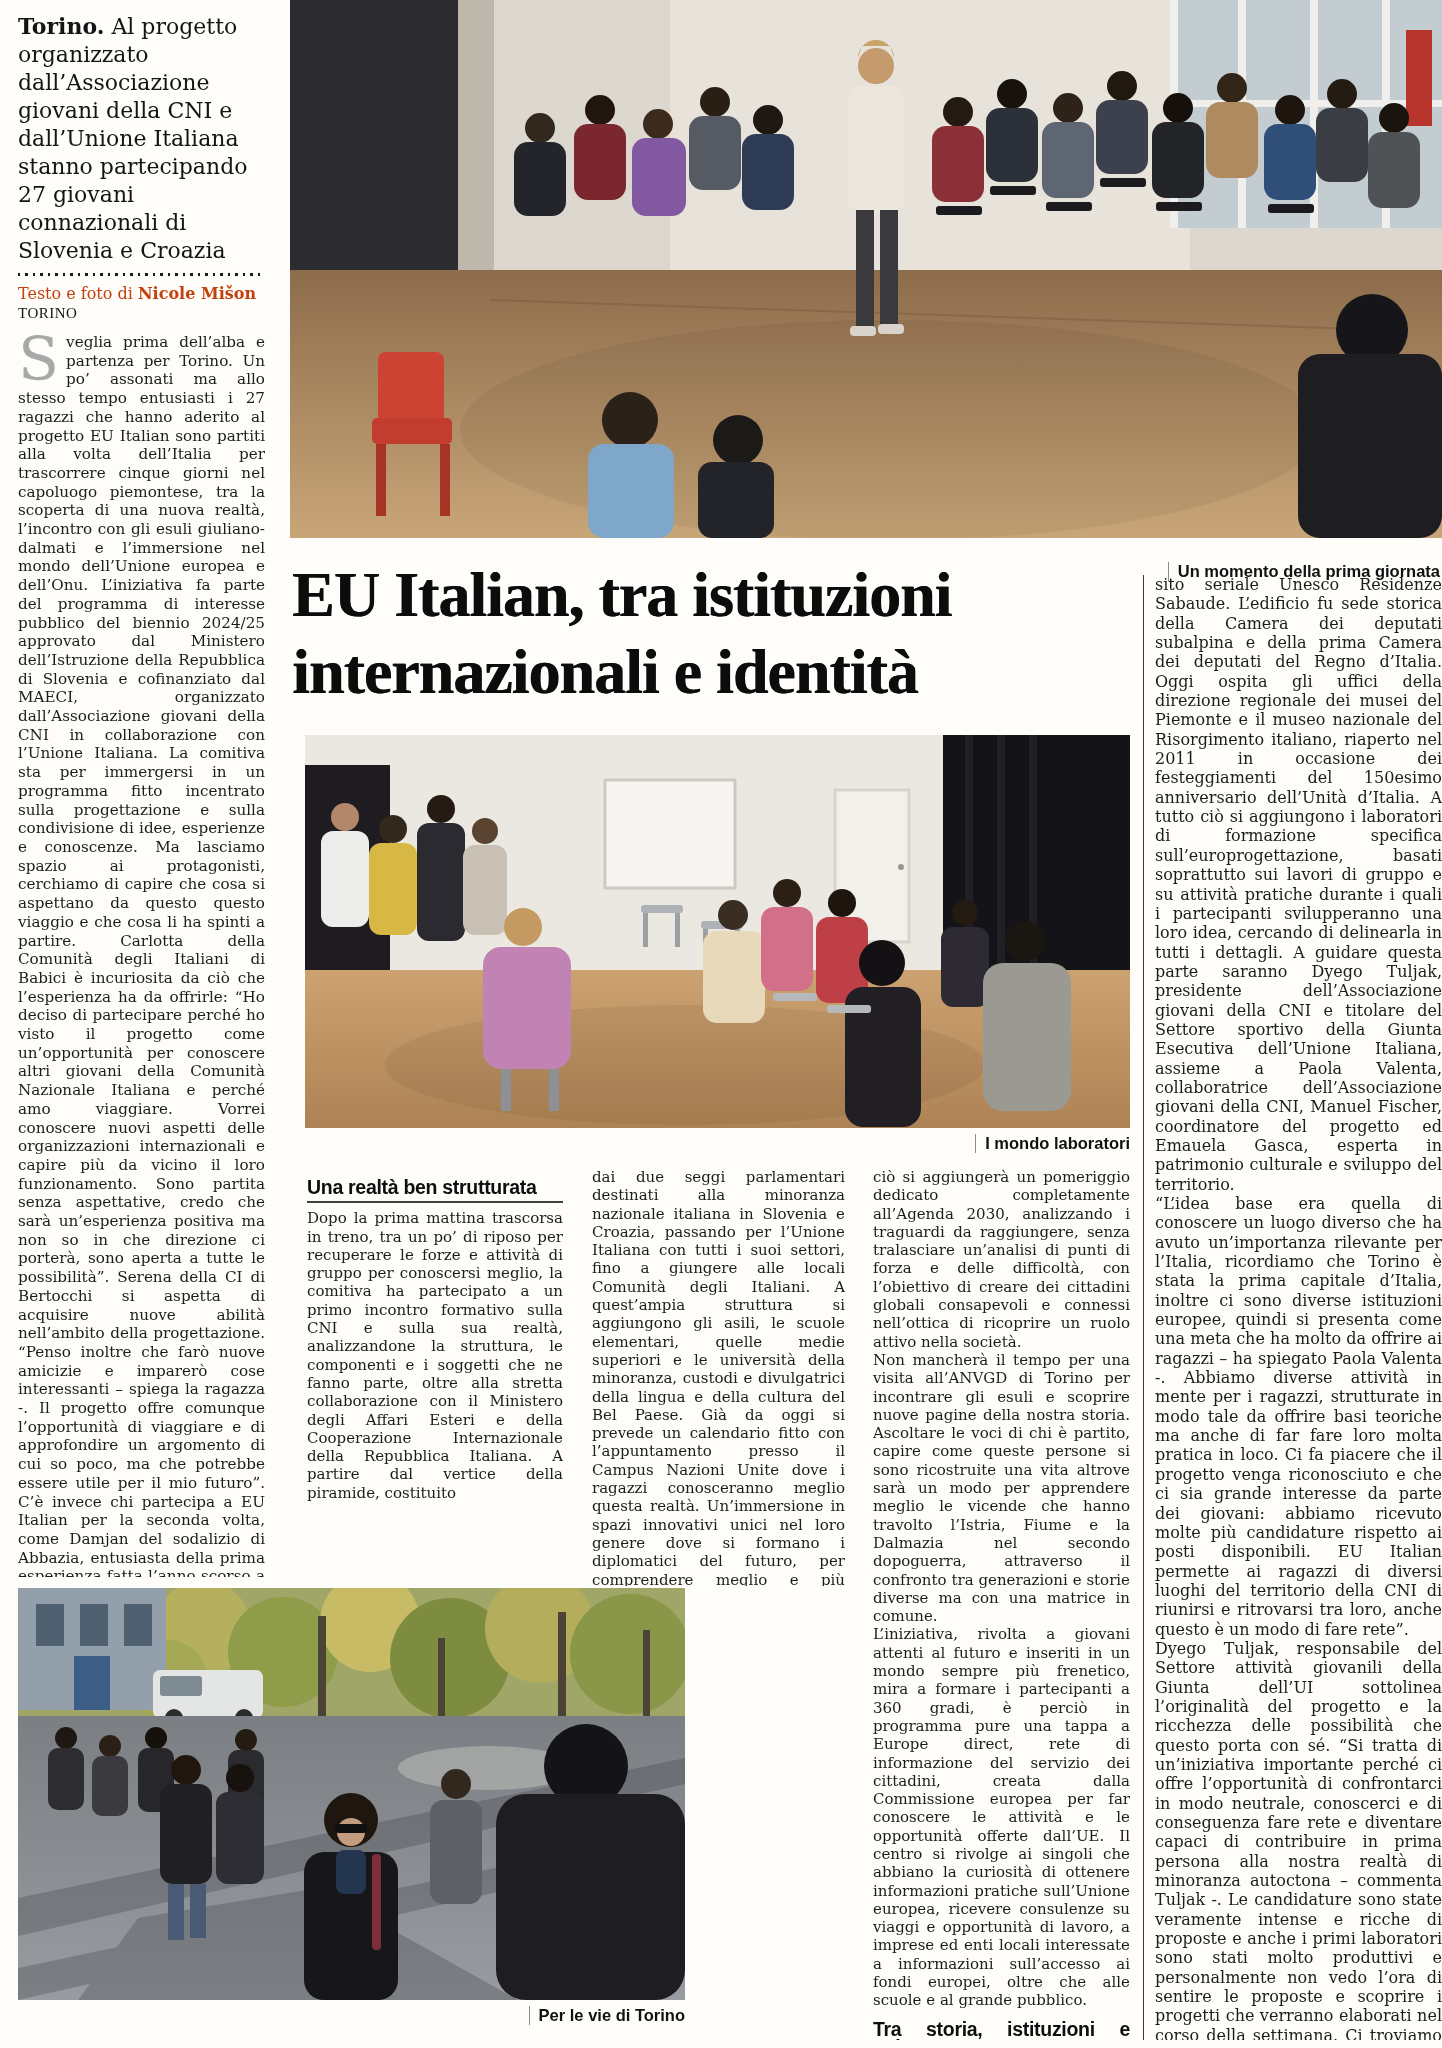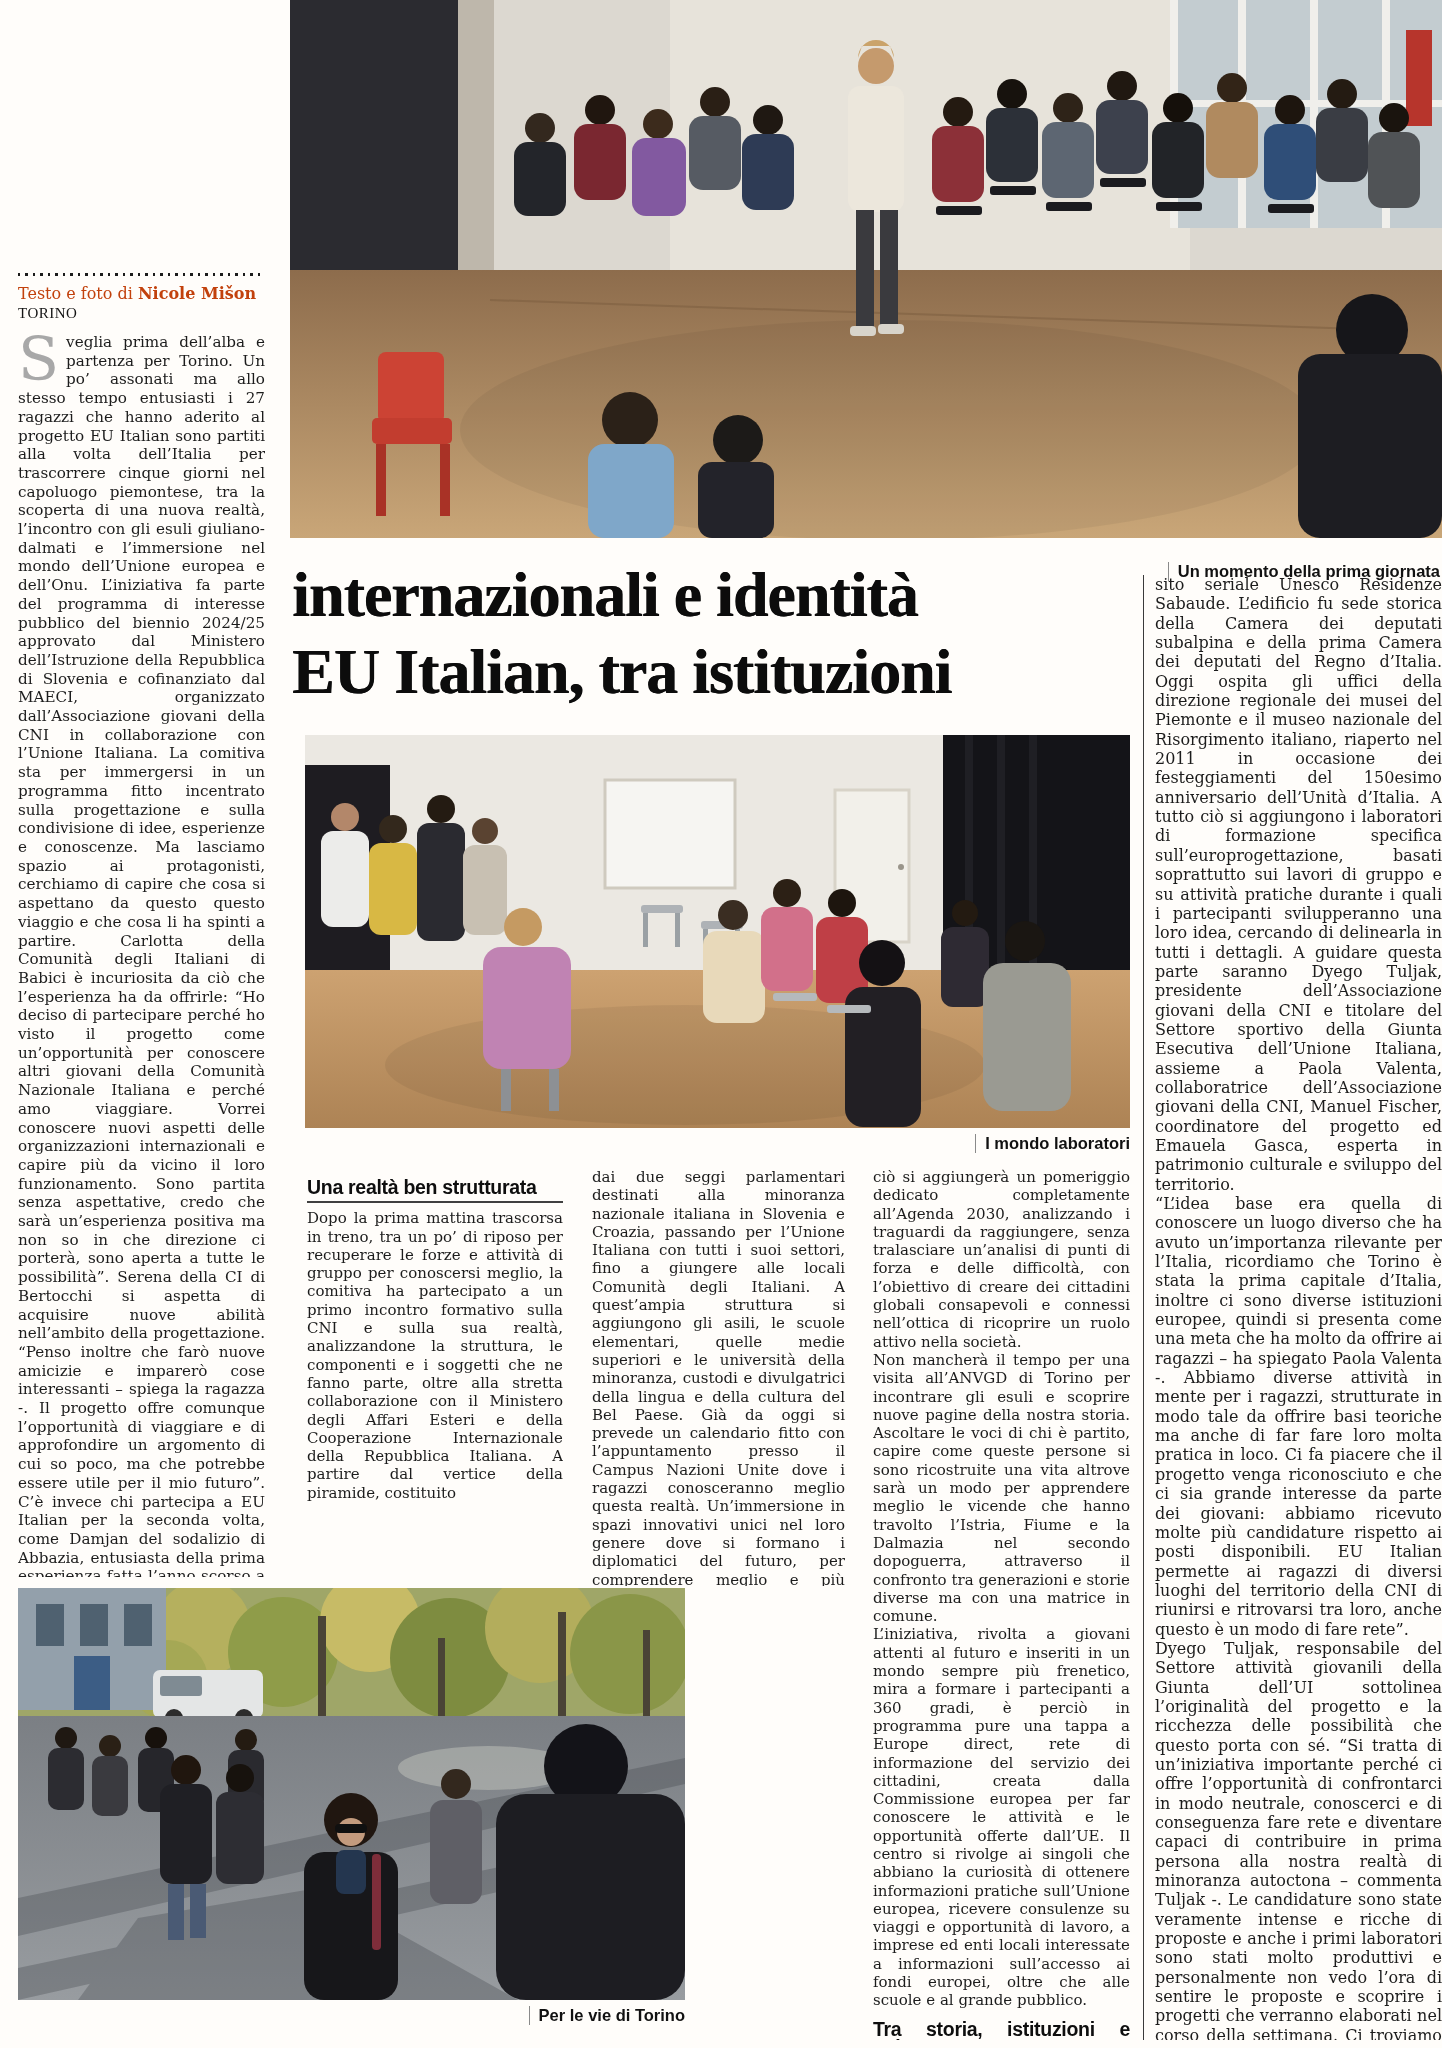--- a/index.html
+++ b/index.html
@@ -22,20 +22,23 @@
   .vrule{width:1px;background:#3a3a3a;}
   .right-col{font-size:16px;line-height:19.35px;}
   .left-col{font-size:15.2px;line-height:18.7px;}
   svg{display:block;}
 </style>
 </head>
 <body>
 
 <div class="page">
 
+  <div class="abs lede" style="left:18px;top:12px;width:248px;">
+    <p><span class="b">Torino.</span> <span>Al progetto organizzato dall’Associazione giovani della CNI e dall’Unione Italiana stanno partecipando 27 giovani connazionali di Slovenia e Croazia</span></p>
+  </div>
 
   <div class="abs dotted-rule" style="left:18px;top:273px;width:247px;"></div>
 
   <div class="abs byline" style="left:18px;top:283px;width:248px;">
     <span>Testo e foto di </span><span class="b">Nicole Mišon</span>
   </div>
   <div class="abs byline-loc" style="left:18px;top:305px;">TORINO</div>
 
   <div class="abs body-text left-col" style="left:18px;top:333px;width:247px;height:1244px;overflow:hidden;">
     <p><span class="dropcap">S</span><span>veglia prima dell’alba e partenza per Torino. Un po’ assonati ma allo stesso tempo entusiasti i 27 ragazzi che hanno aderito al progetto EU Italian sono partiti alla volta dell’Italia per trascorrere cinque giorni nel capoluogo piemontese, tra la scoperta di una nuova realtà, l’incontro con gli esuli giuliano-dalmati e l’immersione nel mondo dell’Unione europea e dell’Onu. L’iniziativa fa parte del programma di interesse pubblico del biennio 2024/25 approvato dal Ministero dell’Istruzione della Repubblica di Slovenia e cofinanziato dal MAECI, organizzato dall’Associazione giovani della CNI in collaborazione con l’Unione Italiana. La comitiva sta per immergersi in un programma fitto incentrato sulla progettazione e sulla condivisione di idee, esperienze e conoscenze. Ma lasciamo spazio ai protagonisti, cerchiamo di capire che cosa si aspettano da questo questo viaggio e che cosa li ha spinti a partire. Carlotta della Comunità degli Italiani di Babici è incuriosita da ciò che l’esperienza ha da offrirle: “Ho deciso di partecipare perché ho visto il progetto come un’opportunità per conoscere altri giovani della Comunità Nazionale Italiana e perché amo viaggiare. Vorrei conoscere nuovi aspetti delle organizzazioni internazionali e capire più da vicino il loro funzionamento. Sono partita senza aspettative, credo che sarà un’esperienza positiva ma non so in che direzione ci porterà, sono aperta a tutte le possibilità”. Serena della CI di Bertocchi si aspetta di acquisire nuove abilità nell’ambito della progettazione. “Penso inoltre che farò nuove amicizie e imparerò cose interessanti – spiega la ragazza -. Il progetto offre comunque l’opportunità di viaggiare e di approfondire un argomento di cui so poco, ma che potrebbe essere utile per il mio futuro”. C’è invece chi partecipa a EU Italian per la seconda volta, come Damjan del sodalizio di Abbazia, entusiasta della prima esperienza fatta l’anno scorso a Roma, che ha deciso di prendere parte anche a questo viaggio a Torino. “Mi sono iscritto perché l’anno scorso è stato molto interessante ed educativo e mi sono divertito tantissimo, conoscendo anche l’Associazione giovani con cui ho</span></p>
@@ -125,22 +128,22 @@
         <circle cx="448" cy="440" r="25" fill="#1c1a18"></circle>
         <rect x="408" y="462" width="76" height="76" rx="14" fill="#23232a"></rect>
       </g>
     </svg>
   </div>
   <div class="abs caption" style="right:2px;top:562px;">
     <span class="cap-bar"></span><span>Un momento della prima giornata</span>
   </div>
 
   <h1 class="abs headline" style="left:292px;top:556px;width:848px;margin:0;">
+    <span style="display:block;">EU Italian, tra istituzioni</span>
     <span style="display:block;">internazionali e identità</span>
-    <span style="display:block;">EU Italian, tra istituzioni</span>
   </h1>
 
   <div class="abs vrule" style="left:1143px;top:575px;height:1465px;"></div>
 
   <div class="abs body-text right-col" style="left:1155px;top:575px;width:287px;height:1465px;overflow:hidden;">
     <p>sito seriale Unesco Residenze Sabaude. L’edificio fu sede storica della Camera dei deputati subalpina e della prima Camera dei deputati del Regno d’Italia. Oggi ospita gli uffici della direzione regionale dei musei del Piemonte e il museo nazionale del Risorgimento italiano, riaperto nel 2011 in occasione dei festeggiamenti del 150esimo anniversario dell’Unità d’Italia. A tutto ciò si aggiungono i laboratori di formazione specifica sull’europrogettazione, basati soprattutto sui lavori di gruppo e su attività pratiche durante i quali i partecipanti svilupperanno una loro idea, cercando di delinearla in tutti i dettagli. A guidare questa parte saranno Dyego Tuljak, presidente dell’Associazione giovani della CNI e titolare del Settore sportivo della Giunta Esecutiva dell’Unione Italiana, assieme a Paola Valenta, collaboratrice dell’Associazione giovani della CNI, Manuel Fischer, coordinatore del progetto ed Emauela Gasca, esperta in patrimonio culturale e sviluppo del territorio.</p>
     <p>“L’idea base era quella di conoscere un luogo diverso che ha avuto un’importanza rilevante per l’Italia, ricordiamo che Torino è stata la prima capitale d’Italia, inoltre ci sono diverse istituzioni europee, quindi si presenta come una meta che ha molto da offrire ai ragazzi – ha spiegato Paola Valenta -. Abbiamo diverse attività in mente per i ragazzi, strutturate in modo tale da offrire basi teoriche ma anche di far fare loro molta pratica in loco. Ci fa piacere che il progetto venga riconosciuto e che ci sia grande interesse da parte dei giovani: abbiamo ricevuto molte più candidature rispetto ai posti disponibili. EU Italian permette ai ragazzi di diversi luoghi del territorio della CNI di riunirsi e ritrovarsi tra loro, anche questo è un modo di fare rete”.</p>
     <p>Dyego Tuljak, responsabile del Settore attività giovanili della Giunta dell’UI sottolinea l’originalità del progetto e la ricchezza delle possibilità che questo porta con sé. “Si tratta di un’iniziativa importante perché ci offre l’opportunità di confrontarci in modo neutrale, conoscerci e di conseguenza fare rete e diventare capaci di contribuire in prima persona alla nostra realtà di minoranza autoctona – commenta Tuljak -. Le candidature sono state veramente intense e ricche di proposte e anche i primi laboratori sono stati molto produttivi e personalmente non vedo l’ora di sentire le proposte e scoprire i progetti che verranno elaborati nel corso della settimana. Ci troviamo in un ambiente molto stimolante”.</p>
   </div>
 

